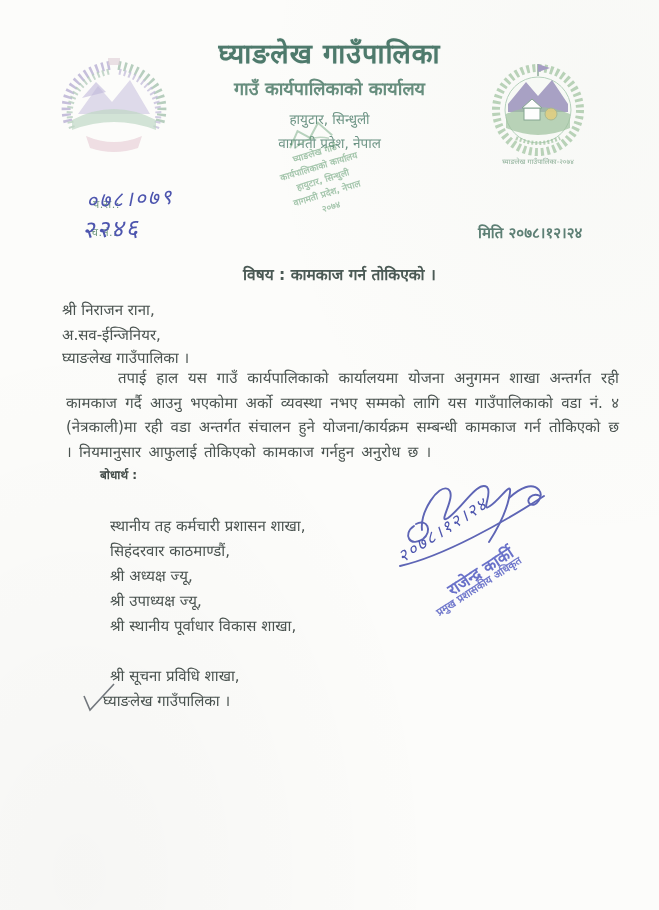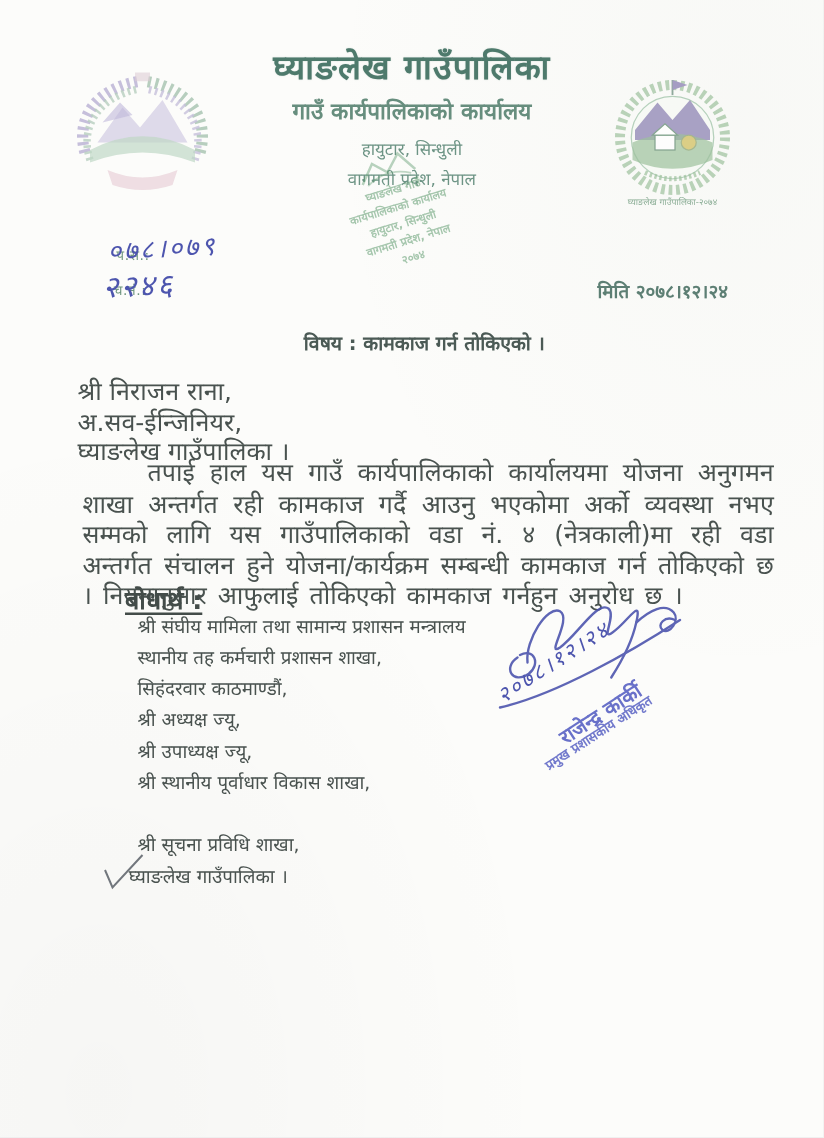--- a/index.html
+++ b/index.html
@@ -34,29 +34,29 @@
   .hand{font-style:italic;letter-spacing:2px;}
   .refno{top:184px;left:86px;font-size:21px;transform:rotate(-3deg);}
   .refno-label{top:196px;left:62px;}
   .dispatch{top:211px;left:82px;font-size:24px;transform:rotate(-2deg);}
   .dispatch-label{top:224px;left:60px;}
   .date-line{top:222px;left:478px;font-size:15px;color:#5d7f74;font-weight:bold;}
   
   .subject{top:263px;left:20px;right:0;text-align:center;font-size:15.5px;
     font-weight:bold;color:#4b5a55;}
   
-  .doc-text{font-size:20px;color:#49524f;}
+  .doc-text{font-size:15px;color:#49524f;}
   .addr1{top:299px;left:62px;}
   .addr2{top:324px;left:62px;}
   .addr3{top:347px;left:62px;}
   .body-par{top:366px;left:66px;width:553px;line-height:24.6px;
     text-align:justify;text-indent:52px;word-spacing:2.5px;}
   
-  .cc-head{top:466px;left:100px;font-size:20px;font-weight:bold;color:#434c49;
-    text-decoration:underline;text-underline-offset:3px;}
+  .cc-head{top:466px;left:100px;font-size:12px;font-weight:bold;color:#434c49;
+    text-underline-offset:3px;}
   .cc-item{left:110px;font-size:15px;color:#49524f;}
   
   .sig-svg{top:468px;left:392px;}
   .sig-date{top:546px;left:399px;font-size:17px;transform:rotate(-33deg);
     transform-origin:left center;white-space:nowrap;}
   .stamp-name{top:580px;left:449px;font-size:16px;font-weight:bold;color:#5a63c4;
     transform:rotate(-33deg);transform-origin:left center;white-space:nowrap;opacity:.9;}
   .stamp-desig{top:606px;left:437px;font-size:10.5px;font-weight:bold;color:#5a63c4;
     transform:rotate(-33deg);transform-origin:left center;white-space:nowrap;opacity:.85;}
   .tick-svg{top:678px;left:80px;}
@@ -128,21 +128,20 @@
 
   <div class="abs subject">विषय : कामकाज गर्न तोकिएको ।</div>
 
   <div class="abs doc-text addr1">श्री निराजन राना,</div>
   <div class="abs doc-text addr2">अ.सव-ईन्जिनियर,</div>
   <div class="abs doc-text addr3">घ्याङलेख गाउँपालिका ।</div>
 
   <div class="abs doc-text body-par">तपाई हाल यस गाउँ कार्यपालिकाको कार्यालयमा योजना अनुगमन शाखा अन्तर्गत रही कामकाज गर्दै आउनु भएकोमा अर्को व्यवस्था नभए सम्मको लागि यस गाउँपालिकाको वडा नं. ४ (नेत्रकाली)मा रही वडा अन्तर्गत संचालन हुने योजना/कार्यक्रम सम्बन्धी कामकाज गर्न तोकिएको छ । नियमानुसार आफुलाई तोकिएको कामकाज गर्नहुन अनुरोध छ ।</div>
 
   <div class="abs cc-head">बोधार्थ :</div>
-  <div class="abs cc-item" style="top:490px;">श्री संघीय मामिला तथा सामान्य प्रशासन मन्त्रालय</div>
   <div class="abs cc-item" style="top:515px;">स्थानीय तह कर्मचारी प्रशासन शाखा,</div>
   <div class="abs cc-item" style="top:540px;">सिहंदरवार काठमाण्डौं,</div>
   <div class="abs cc-item" style="top:565px;">श्री अध्यक्ष ज्यू,</div>
   <div class="abs cc-item" style="top:590px;">श्री उपाध्यक्ष ज्यू,</div>
   <div class="abs cc-item" style="top:615px;">श्री स्थानीय पूर्वाधार विकास शाखा,</div>
   <div class="abs cc-item" style="top:665px;">श्री सूचना प्रविधि शाखा,</div>
   <div class="abs cc-item" style="top:690px;left:103px;">घ्याङलेख गाउँपालिका ।</div>
 
   <div class="abs tick-svg">
     <svg width="40" height="36" viewBox="0 0 40 36">

